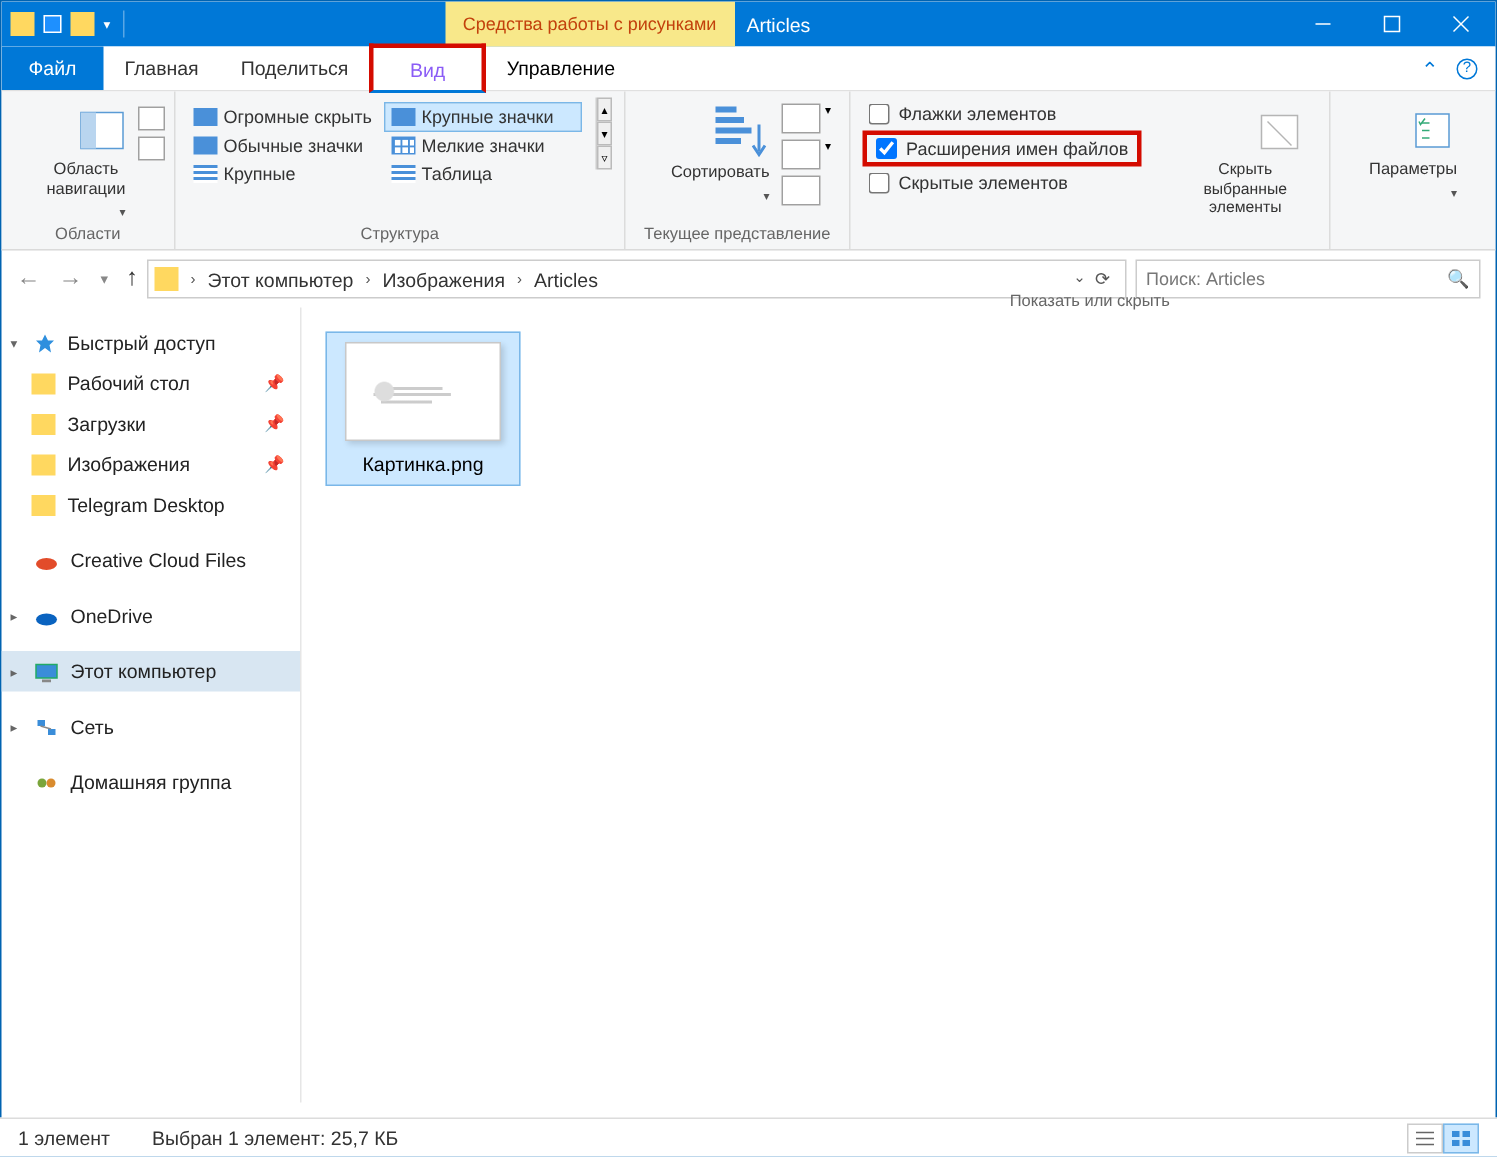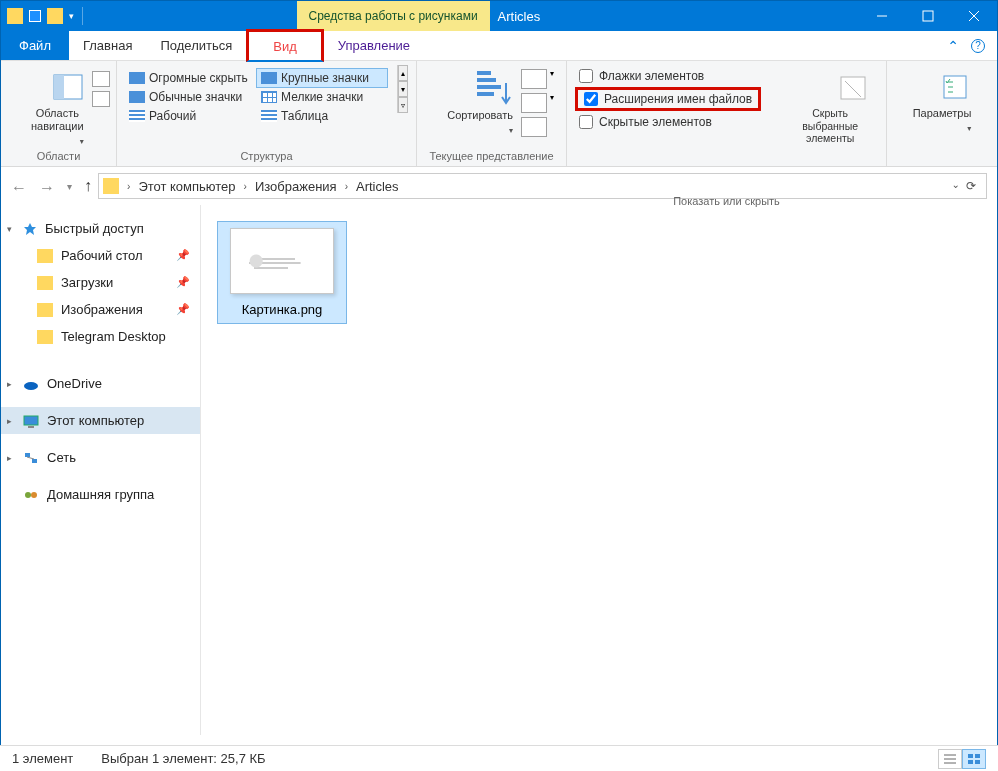--- a/index.html
+++ b/index.html
@@ -4,31 +4,31 @@
 <style>
 * { box-sizing: border-box; margin: 0; padding: 0; font-family: 'Segoe UI', Tahoma, sans-serif; }
 body { width: 998px; height: 771px; background: #fff; overflow: hidden; border: 1px solid #0063b1; font-size: 12px; }
 
 
 .titlebar { height: 30px; background: linear-gradient(#0078d7, #0078d7); display: flex; align-items: center; color: #fff; }
 .qat { display: flex; align-items: center; padding-left: 6px; gap: 6px; }
 .qat-icon { width: 16px; height: 16px; background: #ffd860; display: inline-block; }
 .qat-icon.props { width:12px; height:12px; background: #1e90ff; border:1px solid #fff; }
 .context-tab-wrapper { margin-left: 212px; height: 30px; display: flex; align-items: center; }
-.context-tab-label { background: #f8e88a; color: #14532d; padding: 6px 12px; font-size: 12px; height: 30px; display:flex; align-items:center; }
+.context-tab-label { background: #f8e88a; color: #c2410c; padding: 6px 12px; font-size: 12px; height: 30px; display:flex; align-items:center; }
 .app-title { margin-left: 8px; font-size: 13px; }
 .win-controls { margin-left: auto; display: flex; }
 .win-btn { width: 46px; height: 30px; display: flex; align-items: center; justify-content: center; color: #fff; }
 
 
 .ribbon-tabs { height: 30px; background: #fff; display: flex; align-items: stretch; border-bottom: 1px solid #e0e0e0; }
 .file-tab { background: #0078d7; color: #fff; padding: 0 18px; display: flex; align-items: center; font-size: 13px; }
 .tab { padding: 0 14px; display: flex; align-items: center; color: #333; font-size: 13px; position: relative; }
-.tab.active { border-bottom: 2px solid #0078d7; color:#ef4444; }
-.tab.context { color: #4c1d95; }
+.tab.active { border-bottom: 2px solid #0078d7; color:#8b5cf6; }
+.tab.context { color: #000000; }
 .red-box-tab { border: 3px solid #d40b00; margin: -2px 0; padding: 0 24px; }
 .help-collapse { margin-left: auto; padding: 0 12px; display:flex; align-items:center; color:#0078d7; gap:12px;}
 
 
 .ribbon { display: flex; height: 106px; background: #f5f6f7; border-bottom: 1px solid #dadada; }
 .group { border-right: 1px solid #dcdcdc; padding: 4px 8px; display: flex; flex-direction: column; position: relative; }
 .group-label { text-align: center; color: #666; font-size: 11px; padding-top: 2px; }
 .group-body { flex: 1; display: flex; align-items: flex-start; gap: 8px; }
 
 .big-btn { display: flex; flex-direction: column; align-items: flex-end; width: 66px; padding-top: 6px; gap: 4px; margin-left: 22px; }
@@ -66,21 +66,21 @@
 .bc-icon { width:16px; height:16px; background: #ffd860; margin-right: 4px;}
 .bc-seg { padding: 0 4px; font-size: 13px; color:#333; }
 .bc-chev { color:#555; font-size:10px; padding:0 2px; }
 .bc-end { margin-left:auto; display:flex; gap:6px; color:#555; padding-right:6px;}
 .search { width: 230px; height: 26px; border: 1px solid #ccc; display: flex; align-items: center; padding: 0 6px; color:#777; justify-content:space-between;}
 
 
 .main { display:flex; height: 530px; }
 .sidebar { width: 200px; border-right: 1px solid #e6e6e6; padding-top: 10px; }
 .sb-item { display:flex; align-items:center; gap:8px; padding: 6px 10px 6px 22px; font-size: 13px; color:#222; }
-.sb-item.child { padding-left: 36px; }
+.sb-item.child { padding-left: 20px; }
 .sb-item.sel { background: #d8e6f2; }
 .sb-item .star { width:14px; height:14px; }
 .sb-item .fico { width:16px; height:14px; }
 .pin { margin-left:auto; color:#7a7a7a; font-size:11px;}
 .sb-chev { position:absolute; margin-left:-16px; font-size:9px; color:#666;}
 
 .content { flex:1; padding: 16px; }
 .thumb-item { width: 130px; display:flex; flex-direction:column; align-items:center; background: #cce8ff; border: 1px solid #7ab7e8; padding: 6px; }
 .thumb { width: 104px; height: 66px; background:#fff; border:1px solid #c8c8c8; position:relative; box-shadow: 2px 2px 4px rgba(0,0,0,0.15);}
 .thumb::after { content:""; position:absolute; inset:8px; background:
@@ -184,21 +184,21 @@
         <div class="layout-item">
             <span class="ic"></span>
             <span>Обычные значки</span>
           </div>
         <div class="layout-item">
             <span class="ic grid"></span>
             <span>Мелкие значки</span>
           </div>
         <div class="layout-item">
             <span class="ic lines"></span>
-            <span>Рабочий</span>
+            <span>Крупные</span>
           </div>
         <div class="layout-item">
             <span class="ic lines"></span>
             <span>Таблица</span>
           </div>
       </div>
       <div class="layout-scroll">
         <div>▴</div>
         <div>▾</div>
         <div>▿</div>
@@ -303,20 +303,24 @@
     <span class="bc-seg">Этот компьютер</span>
     <span class="bc-chev">›</span>
     <span class="bc-seg">Изображения</span>
     <span class="bc-chev">›</span>
     <span class="bc-seg">Articles</span>
     <div class="bc-end">
       <span style="font-size:10px;">⌄</span>
       <span>⟳</span>
     </div>
   </div>
+  <div class="search">
+    <span>Поиск: Articles</span>
+    <span>🔍</span>
+  </div>
 </div>
 
 <div class="main">
 
   <div class="sidebar">
     <div class="sb-item">
       <span class="sb-chev">▾</span>
       <svg class="star" viewBox="0 0 14 14">
           <polygon points="7,1 9,5 13,5 10,8 11,13 7,10 3,13 4,8 1,5 5,5" fill="#2e8fde"></polygon>
         </svg>
@@ -335,20 +339,26 @@
     <div class="sb-item child">
         <span class="fico" style="background:#ffd860;"></span>
         <span>Изображения</span>
         <span class="pin">📌</span>
       </div>
     <div class="sb-item child">
         <span class="fico" style="background:#ffd860;"></span>
         <span>Telegram Desktop</span>
       </div>
     <div style="height:10px;"></div>
+    <div class="sb-item">
+        <svg class="fico" viewBox="0 0 16 14">
+          <ellipse cx="8" cy="9" rx="7" ry="4" fill="#e24c2a"></ellipse>
+        </svg>
+        <span>Creative Cloud Files</span>
+      </div>
     <div style="height:10px;"></div>
     <div class="sb-item">
       <span class="sb-chev">▸</span>
       <svg class="fico" viewBox="0 0 16 14">
           <ellipse cx="8" cy="9" rx="7" ry="4" fill="#0a63c0"></ellipse>
         </svg>
         <span>OneDrive</span>
       </div>
     <div style="height:10px;"></div>
     <div class="sb-item sel">

